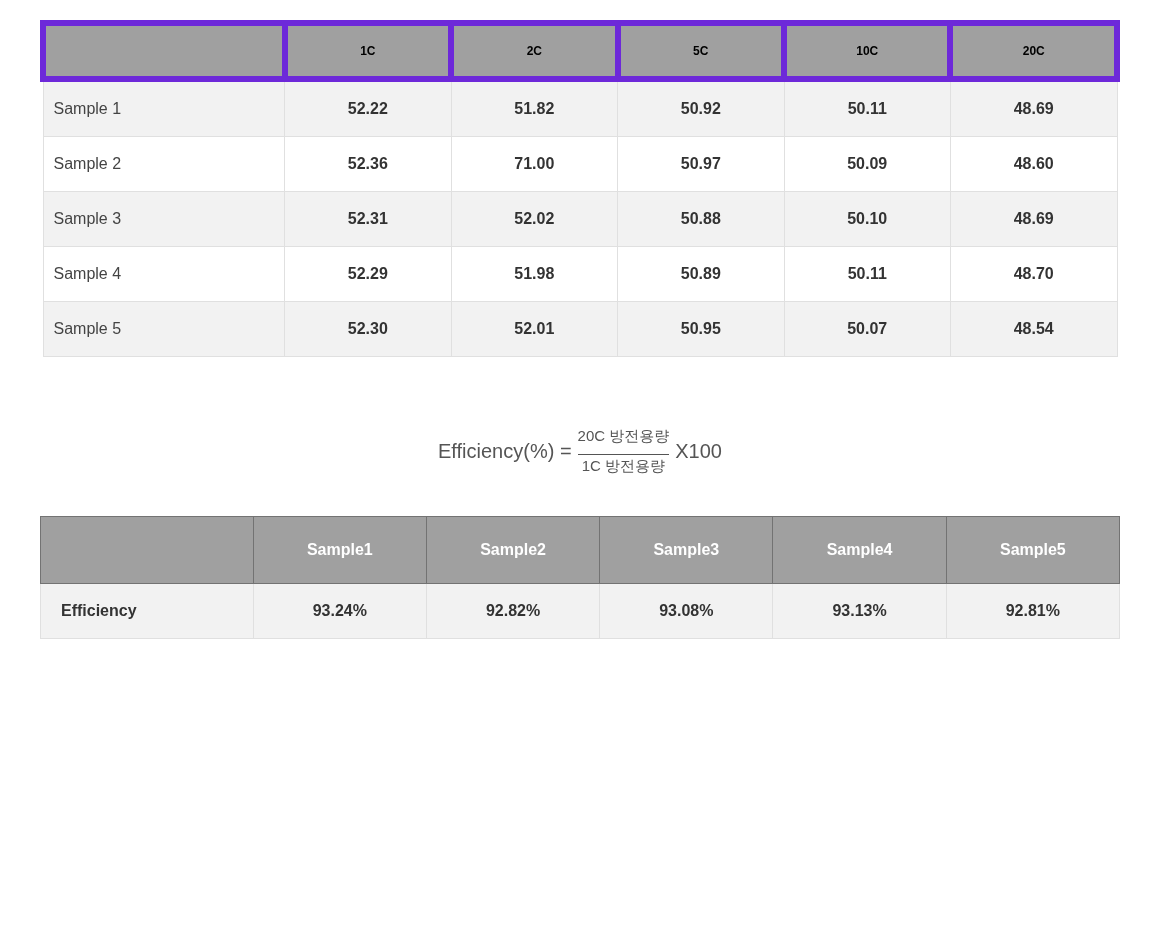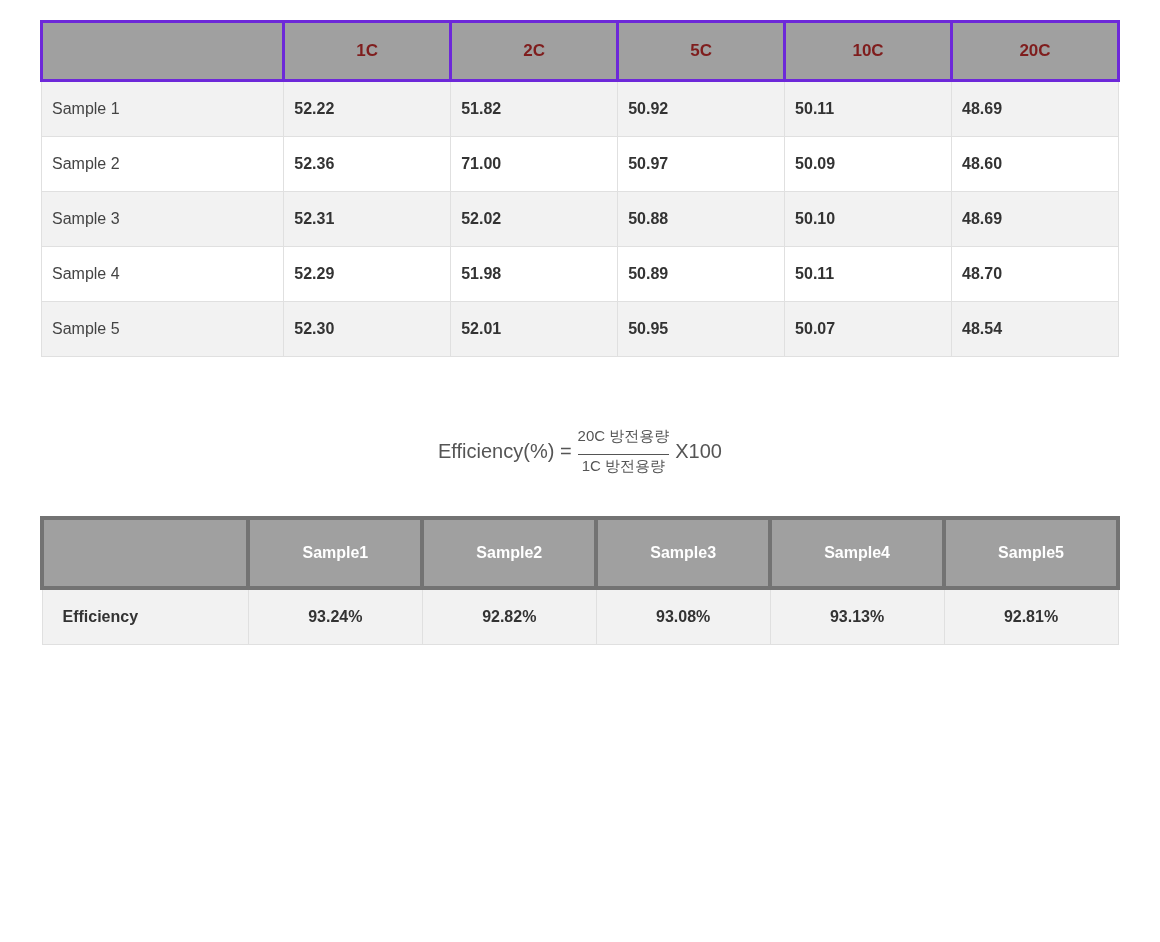--- a/index.html
+++ b/index.html
@@ -21,29 +21,30 @@
 
     
     .capacity-table {
       width: 100%;
       border-collapse: collapse;
       margin-bottom: 50px;
     }
 
     .capacity-table th {
       background-color: #a0a0a0;
-      color: #7f1d1d;
+      color: #000000;
       font-weight: bold;
       text-align: center;
       padding: 18px 10px;
-      font-size: 17px;
-      border: 3px solid #6d28d9;
+      font-size: 12px;
+      border: 6px solid #6d28d9;
     }
 
     .capacity-table td {
+      text-align: center;
       padding: 18px 10px;
       font-size: 16px;
       border: 1px solid #e0e0e0;
     }
 
     .capacity-table tr:nth-child(odd) td {
       background-color: #f2f2f2;
     }
 
     .capacity-table tr:nth-child(even) td {
@@ -103,21 +104,21 @@
       border-collapse: collapse;
     }
 
     .efficiency-table th {
       background-color: #a0a0a0;
       color: #ffffff;
       font-weight: bold;
       text-align: center;
       padding: 24px 10px;
       font-size: 16px;
-      border: 4px solid #737373;
+      border: 1px solid #737373;
     }
 
     .efficiency-table td {
       text-align: center;
       padding: 18px 10px;
       font-size: 16px;
       border: 1px solid #e0e0e0;
       background-color: #f2f2f2;
     }
 

